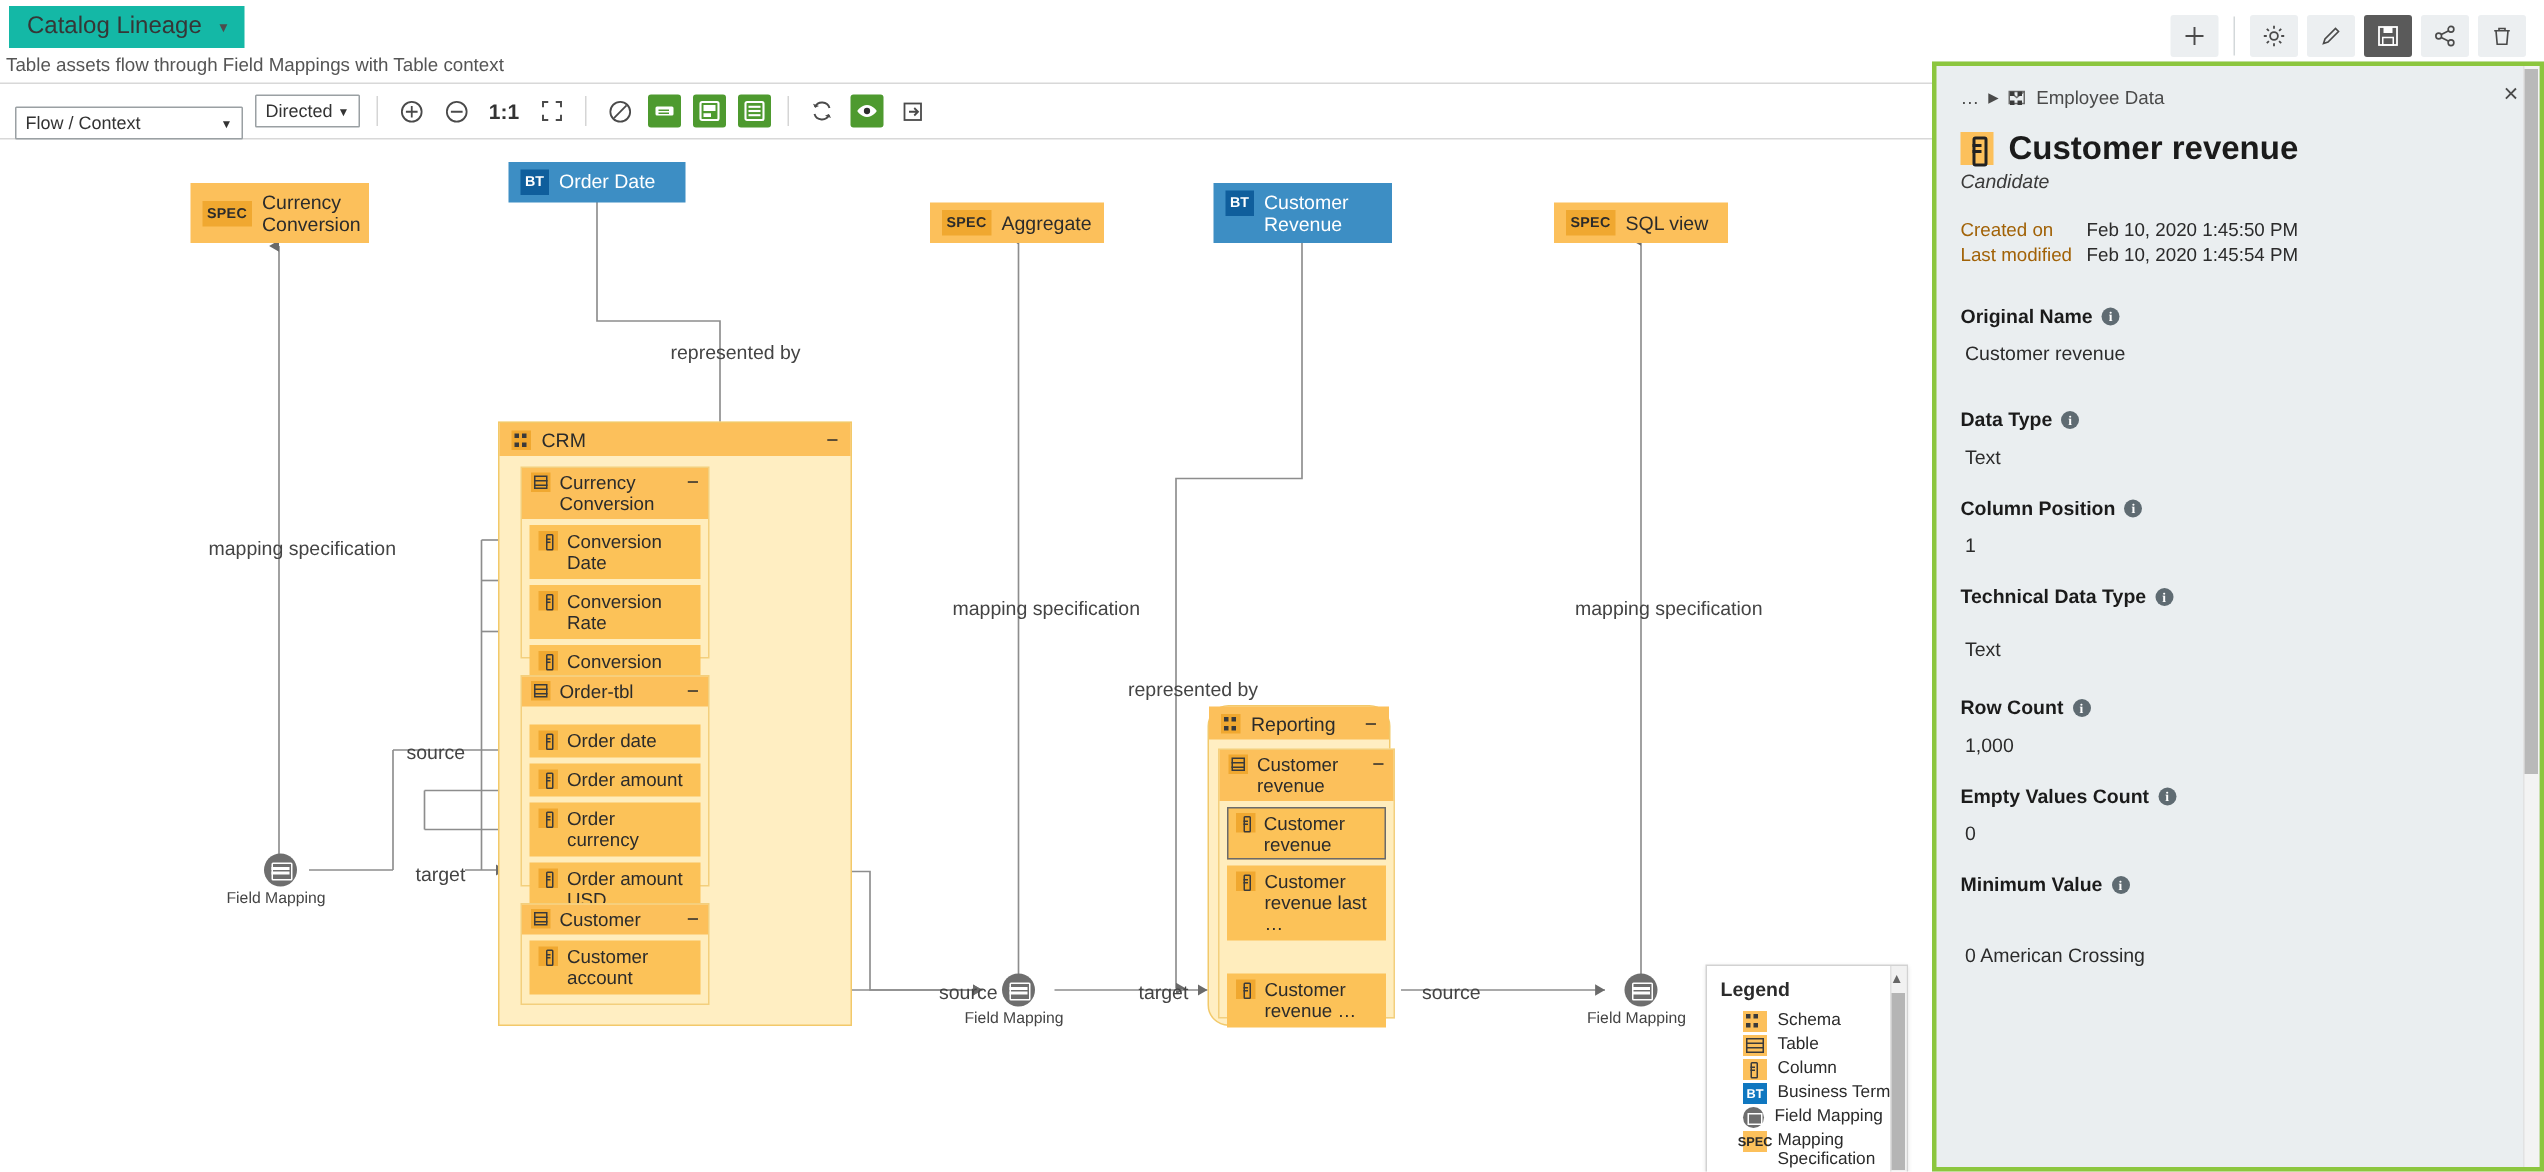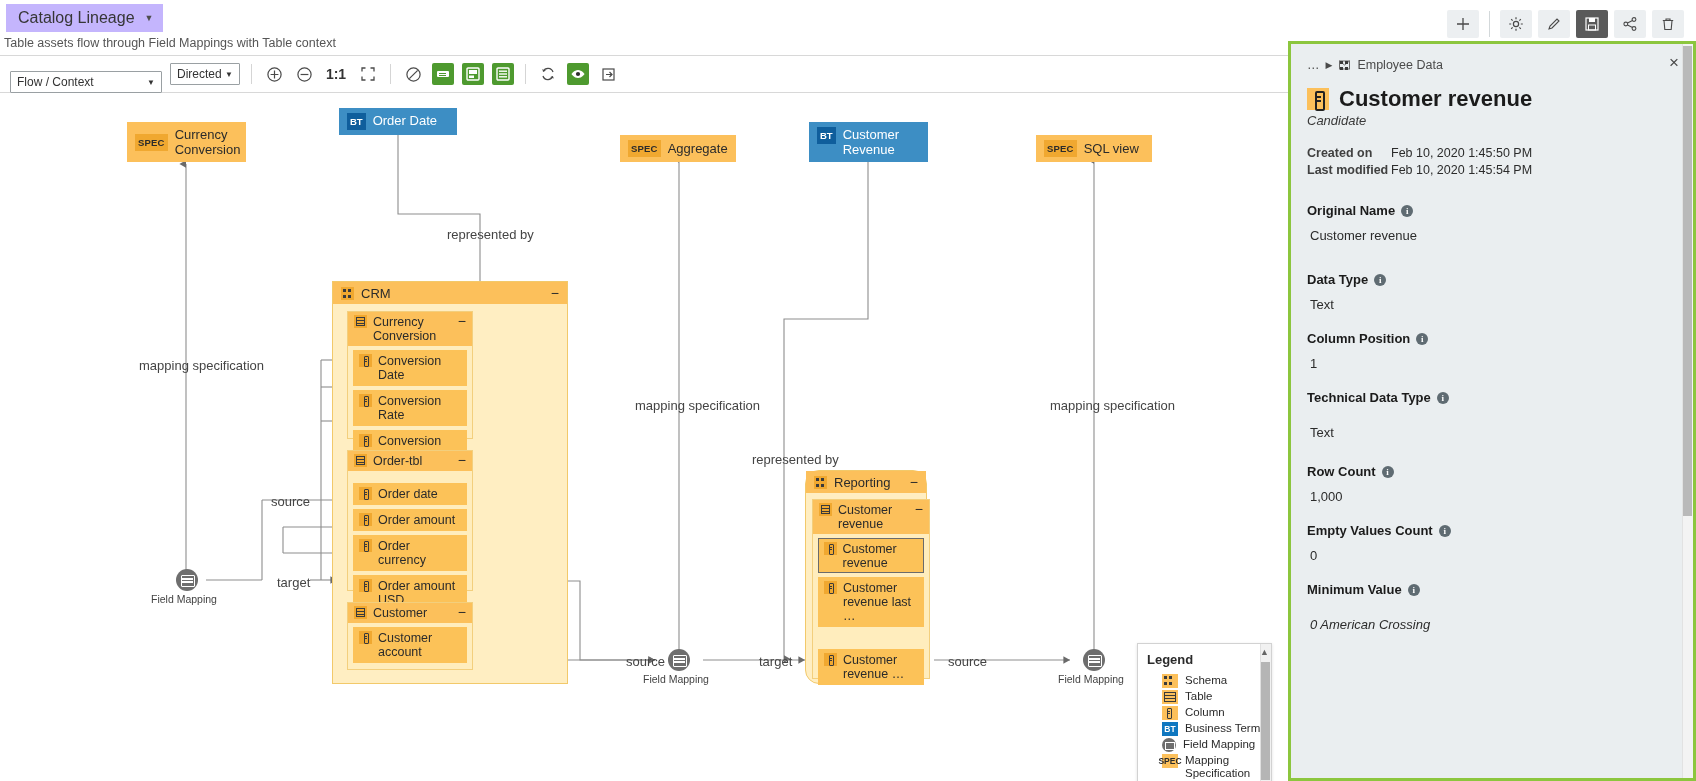--- a/index.html
+++ b/index.html
@@ -10,21 +10,21 @@
     background:#ffffff;
     color:#323232;
     overflow:hidden;
     position:relative;
   }
 
   
   #topbar { position:absolute; left:0; top:0; width:1696px; height:55px; background:#fff; }
   #title-chip {
     position:absolute; left:6px; top:4px; height:28px;
-    background:#c4b5fd; padding:4px 10px 4px 12px;
+    background:#14b8a6; padding:4px 10px 4px 12px;
     display:flex; align-items:center; gap:10px;
     font-size:16px; color:#363636;
   }
   #title-chip .caret { font-size:9px; color:#4d4d4d; }
   #subtitle {
     position:absolute; left:4px; top:36px; font-size:12.5px; color:#555;
   }
   #topbar-actions { position:absolute; right:12px; top:10px; display:flex; align-items:center; gap:6px; }
   .tb-btn {
     width:32px; height:28px; background:#eceff1; border-radius:2px;
@@ -151,21 +151,21 @@
   #rp-inner { position:absolute; left:0; top:0; right:11px; bottom:0; padding:14px 16px 0 16px; }
   #rp-breadcrumb { display:flex; align-items:center; gap:6px; font-size:12.5px; color:#4a4a4a; }
   #rp-close { position:absolute; right:14px; top:10px; font-size:17px; color:#4a4a4a; cursor:pointer; line-height:1; }
   #rp-titlerow { display:flex; align-items:center; gap:10px; margin-top:14px; }
   #rp-icon { width:22px; height:22px; background:#fcc05b; position:relative; flex:0 0 22px; }
   #rp-icon:before{content:"";position:absolute;left:8px;top:3px;width:6px;height:16px;border:2px solid #222;border-radius:2px;}
   #rp-icon:after{content:"";position:absolute;left:8px;top:8px;width:6px;height:2px;background:#222;box-shadow:0 4px 0 #222;}
   #rp-title { font-size:22px; font-weight:bold; color:#1b1b1b; }
   #rp-sub { font-style:italic; font-size:13px; color:#3a3a3a; margin-top:1px; }
   .rp-meta { display:flex; margin-top:3px; font-size:12.5px; }
-  .rp-meta .k { width:84px; font-weight:bold; color:#404040; }
+  .rp-meta .k { width:84px; font-weight:normal; color:#a16207; }
   .rp-meta .v { color:#2b2b2b; }
   #rp-metablock { margin-top:18px; }
   .rp-field { margin-top:19px; }
   .rp-flabel { font-size:13px; font-weight:bold; color:#1b1b1b; display:flex; align-items:center; gap:6px; }
   .rp-fval { font-size:13px; color:#2b2b2b; margin-top:10px; padding-left:3px; }
   .info-i {
     width:12px; height:12px; border-radius:50%; background:#5f6b72; color:#fff;
     font-size:9px; font-weight:bold; display:inline-flex; align-items:center;
     justify-content:center; font-family:"Liberation Serif", serif; cursor:pointer;
   }
@@ -613,21 +613,21 @@
         <span class="info-i">i</span>
       </div>
       <div class="rp-fval">0</div>
     </div>
 
     <div class="rp-field">
       <div class="rp-flabel">
         <span>Minimum Value</span>
         <span class="info-i">i</span>
       </div>
-      <div class="rp-fval" style="margin-top:20px;font-style:italic;">0 American Crossing</div>
+      <div class="rp-fval" style="margin-top:32px;">0 American Crossing</div>
     </div>
 
   </div>
 
   <div id="rp-close">×</div>
   <div id="rp-scroll">
     <div id="rp-thumb"></div>
   </div>
 </div>
 

